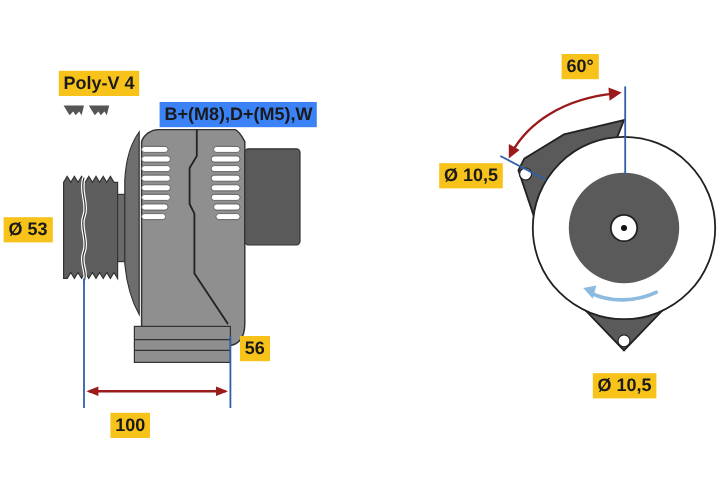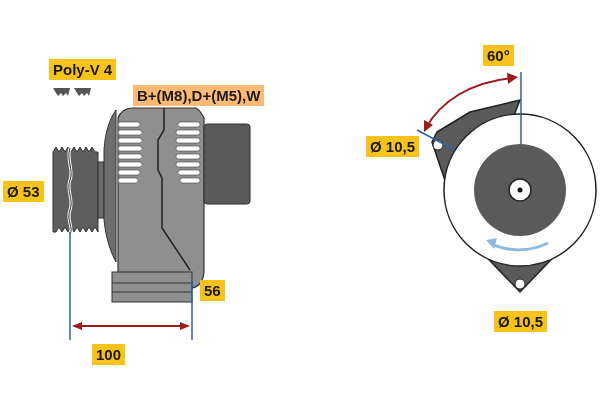--- a/index.html
+++ b/index.html
@@ -1,19 +1,19 @@
 <!DOCTYPE html>
 <html><head>
 <meta charset="utf-8">
 <style>
   html, body { margin:0; padding:0; background:#ffffff; }
   body { width:600px; height:400px; position:relative; overflow:hidden; font-family:"Liberation Sans", sans-serif; }
   .label { position:absolute; font-weight:bold; color:#1a1a1a; font-size:15px; line-height:1; padding:3px 4px; white-space:nowrap; }
   .yellow { background:#f7c21a; }
-  .blue { background:#fdba74; }
+  .blue { background:#3b82f6; }
   svg { position:absolute; left:0; top:0; }
 </style>
 </head>
 <body>
 
 <svg width="600" height="400" viewBox="0 0 600 400">
 
   <g>
     <path d="M53,88 L70,88 L68,96 L66,93 L63,96 L61,93 L58,96 L56,93 Z" fill="#555"></path>
     <path d="M74,88 L91,88 L89,96 L87,93 L84,96 L82,93 L79,96 L77,93 Z" fill="#555"></path>
@@ -82,15 +82,15 @@
     <path d="M518,77 L507,73 L508,84 Z" fill="#9b1b1b"></path>
     <path d="M424,132 L424,120 L433,125 Z" fill="#9b1b1b"></path>
   </g>
 </svg>
 
 <span class="label yellow" style="left:49px;top:59px;">Poly-V 4</span>
 <span class="label blue" style="left:133px;top:85px;">B+(M8),D+(M5),W</span>
 <span class="label yellow" style="left:3px;top:181px;">Ø 53</span>
 <span class="label yellow" style="left:200px;top:280px;">56</span>
 <span class="label yellow" style="left:92px;top:344px;">100</span>
-<span class="label yellow" style="left:483px;top:45px;">60°</span>
+<span class="label yellow" style="left:468px;top:45px;">60°</span>
 <span class="label yellow" style="left:366px;top:136px;">Ø 10,5</span>
 <span class="label yellow" style="left:494px;top:311px;">Ø 10,5</span>
 
 </body></html>

